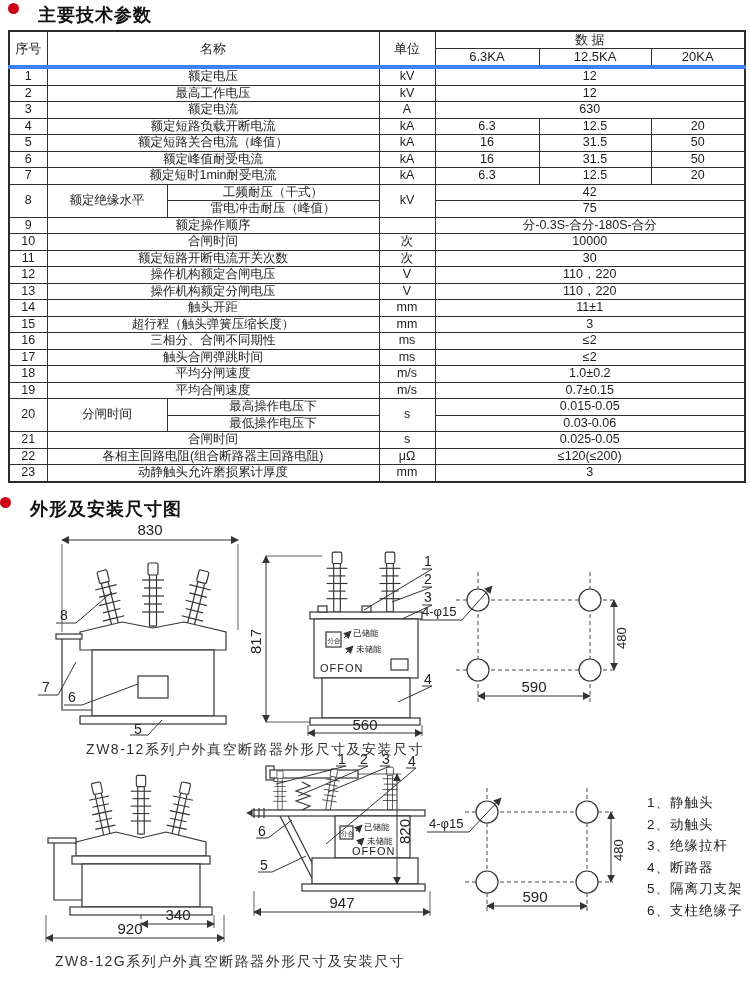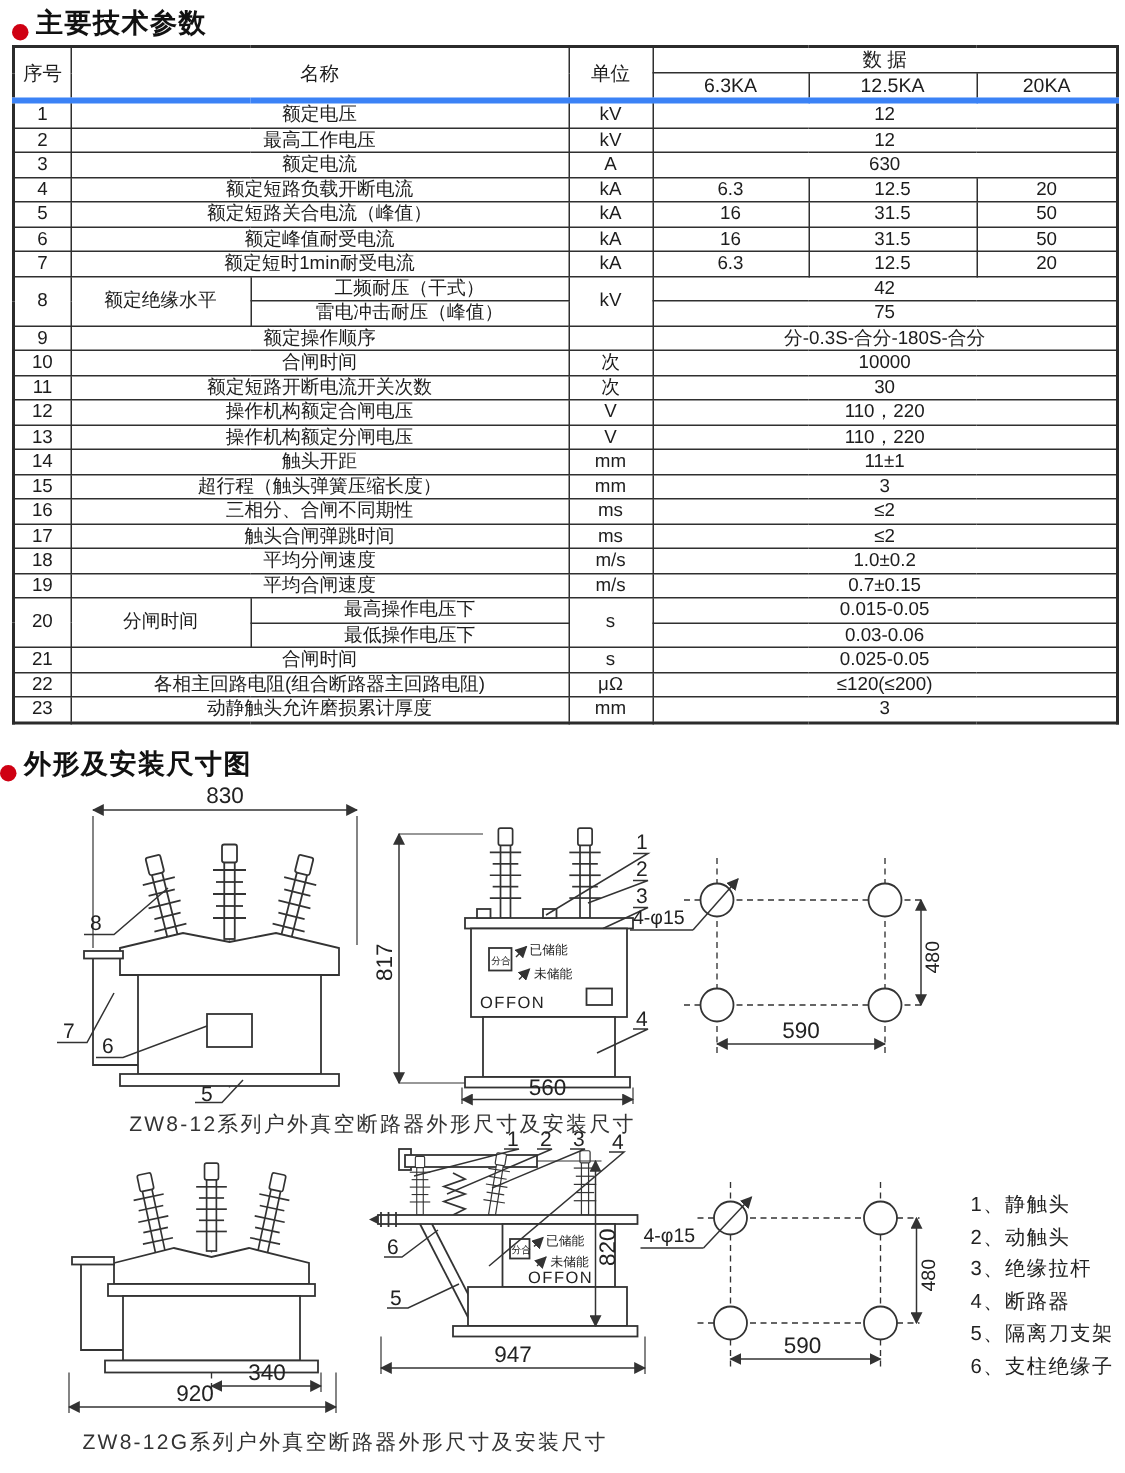--- a/index.html
+++ b/index.html
@@ -1,20 +1,20 @@
 <!DOCTYPE html>
 <html><head>
 <meta charset="utf-8">
 <style>
   html,body{margin:0;padding:0;background:#fff;}
   .page{position:relative;width:750px;height:982px;background:#fff;overflow:hidden;
         font-family:"Liberation Sans","DejaVu Sans",sans-serif;color:#1d1d1d;}
   .abs{position:absolute;}
   
-  .sec-head{display:flex;align-items:flex-end;gap:5px;}
+  .sec-head{display:flex;align-items:flex-start;gap:19px;}
   .sec-head .bullet{width:11px;height:11px;border-radius:50%;background:#cf0013;flex:0 0 auto;}
   .sec-head .txt{font-size:18px;font-weight:bold;letter-spacing:1px;color:#111;}
   
   table.params{border-collapse:collapse;table-layout:fixed;width:736px;border:2px solid #2b2b2b;}
   table.params th,table.params td{border:1px solid #2f2f2f;text-align:center;vertical-align:middle;
       font-size:12.5px;padding:0 3px;height:15.5px;line-height:1.05;overflow:hidden;white-space:nowrap;}
   table.params thead th{font-weight:normal;font-size:13px;height:16px;}
   table.params thead{border-bottom:4px solid #3b82f6;}
   td.c-name,td.c-sub{text-align:left;padding-left:7px;}
   

